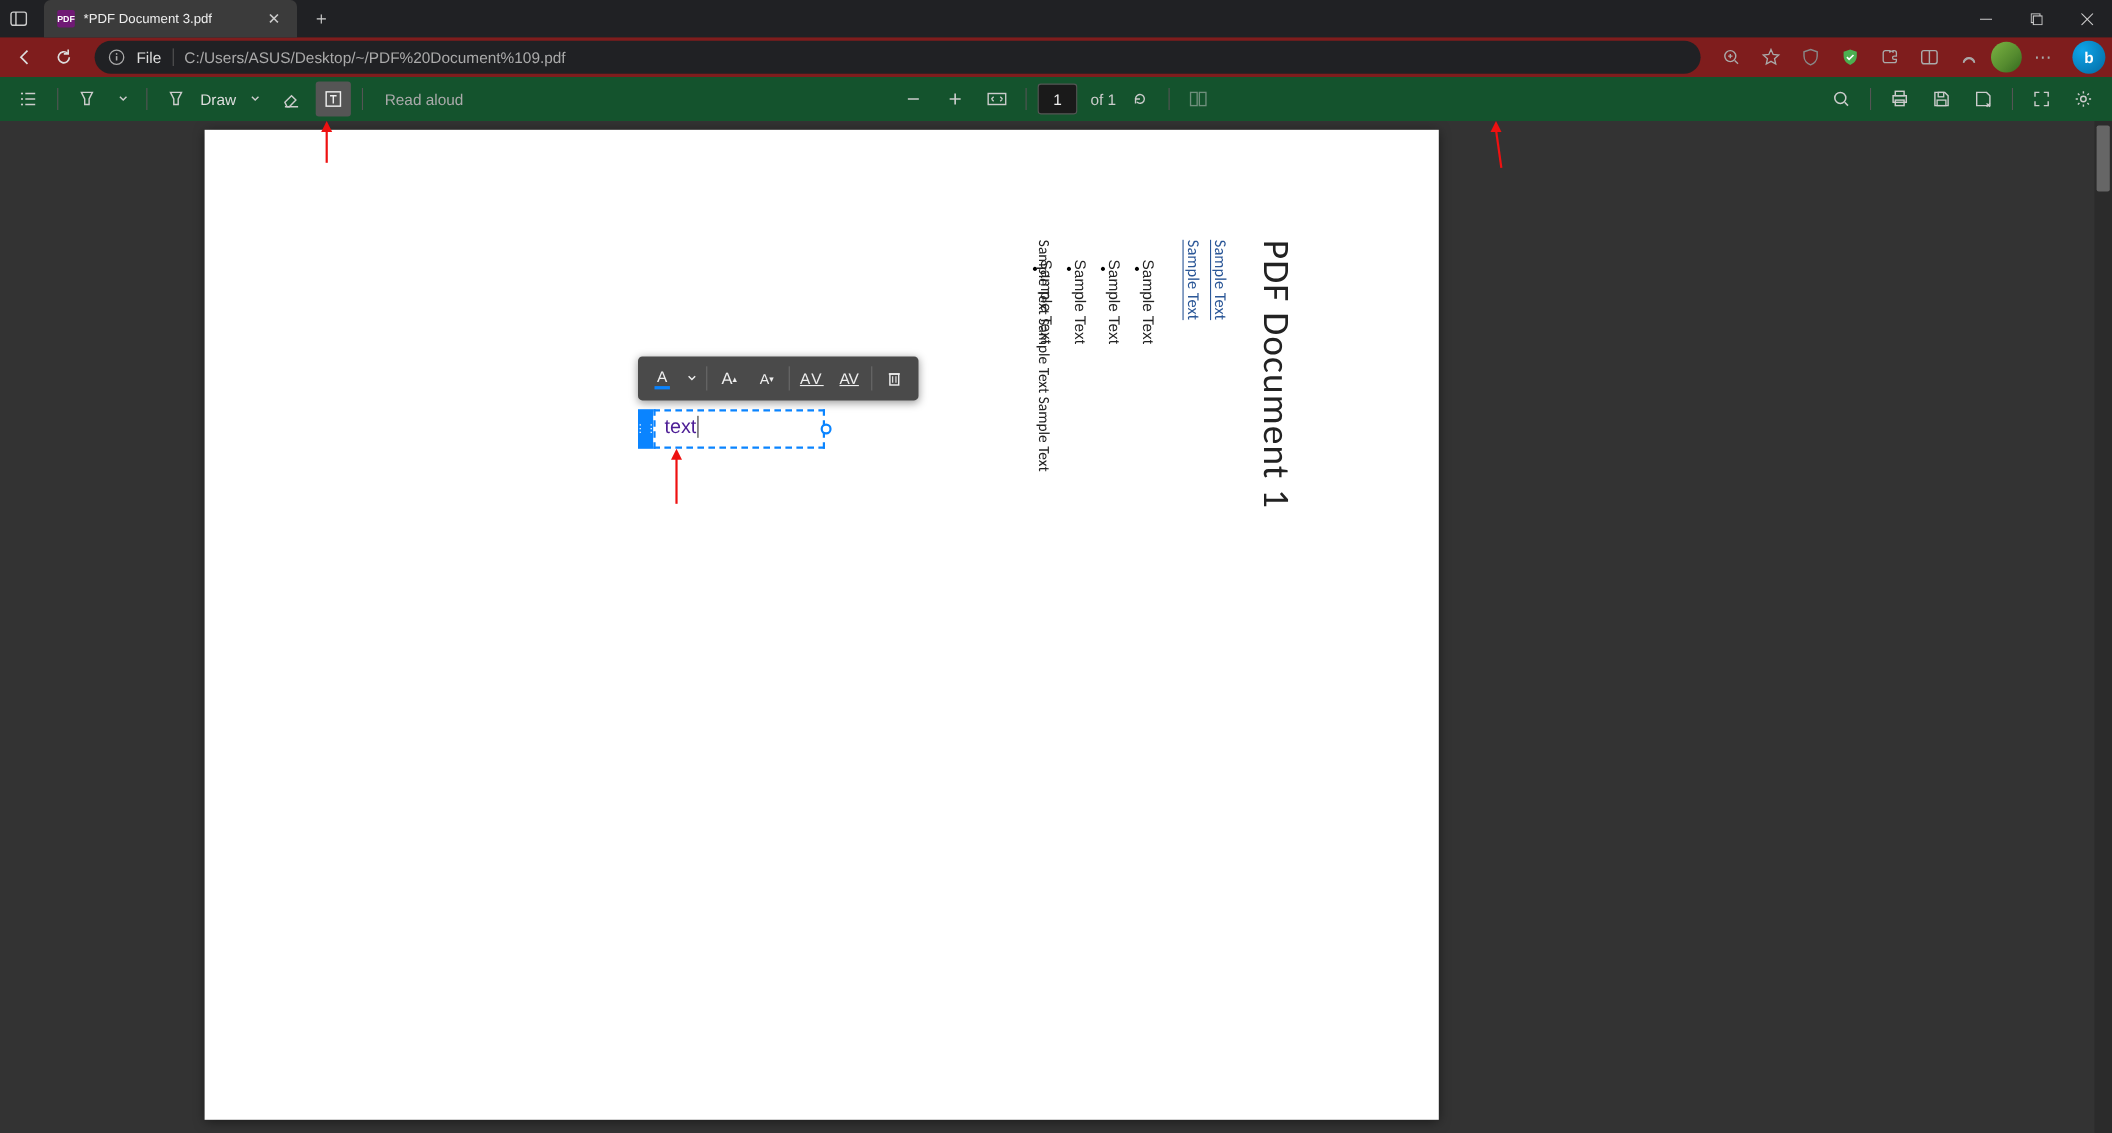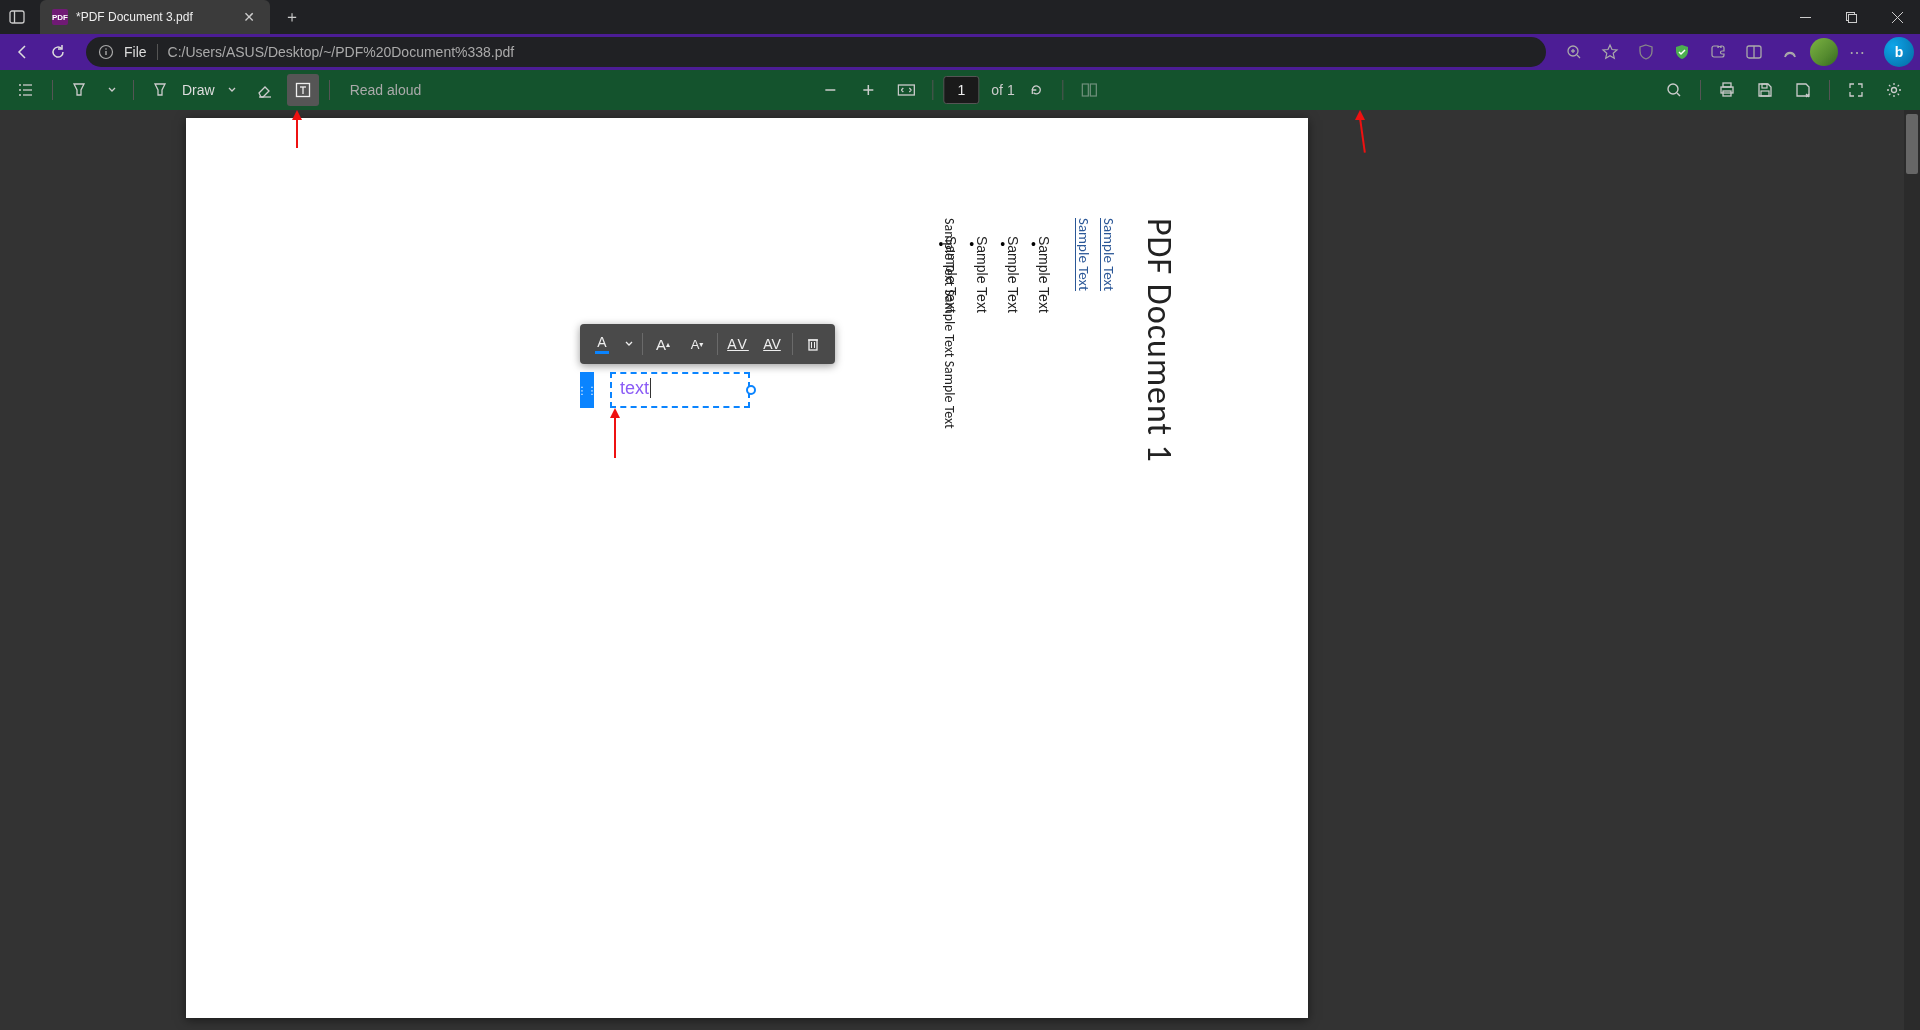--- a/index.html
+++ b/index.html
@@ -11,21 +11,21 @@
 .tab { height:34px; background:#3b3b3b; display:flex; align-items:center; padding:0 12px; gap:8px; border-radius:6px 6px 0 0; margin-left:6px; min-width:230px; }
 .tab .favicon { width:16px; height:16px; background:#701a75; border-radius:2px; display:flex; align-items:center; justify-content:center; color:#fff; font-size:8px; font-weight:bold; }
 .tab .tab-title { color:#eee; font-size:12px; flex:1; white-space:nowrap; overflow:hidden; text-overflow:ellipsis; }
 .tab .close { color:#ccc; font-size:14px; width:18px; height:18px; display:flex; align-items:center; justify-content:center; border-radius:3px; }
 .newtab { width:28px; height:28px; display:flex; align-items:center; justify-content:center; color:#ccc; font-size:16px; margin-left:8px; }
 .winctrls { margin-left:auto; display:flex; }
 .winbtn { width:46px; height:34px; display:flex; align-items:center; justify-content:center; color:#ccc; }
 .winbtn svg { width:11px; height:11px; }
 
 
-.addrbar { height:36px; background:#4c1d95; display:flex; align-items:center; padding:0 6px; gap:4px; }
+.addrbar { height:36px; background:#7f1d1d; display:flex; align-items:center; padding:0 6px; gap:4px; }
 .navbtn { width:32px; height:32px; display:flex; align-items:center; justify-content:center; color:#888; border-radius:4px; }
 .navbtn.enabled { color:#ddd; }
 .url-area { flex:1; height:30px; background:#202124; border-radius:15px; display:flex; align-items:center; padding:0 12px; gap:10px; margin:0 8px; }
 .url-info-icon { color:#aaa; display:flex; align-items:center; }
 .url-scheme { color:#ddd; font-size:14px; }
 .url-sep { width:1px; height:16px; background:#555; }
 .url-path { color:#aaa; font-size:14px; }
 .addr-icon { width:32px; height:32px; display:flex; align-items:center; justify-content:center; color:#aaa; }
 .addr-icon.green { color:#4caf50; }
 .avatar { width:28px; height:28px; border-radius:50%; background:linear-gradient(135deg,#7cb342 0%,#558b2f 60%,#33691e 100%); }
@@ -62,21 +62,21 @@
 
 .anno-toolbar { position:absolute; left:580px; top:214px; height:40px; background:#4a4a4a; border-radius:4px; display:flex; align-items:center; padding:0 6px; gap:2px; box-shadow:0 2px 8px rgba(0,0,0,0.4); }
 .anno-btn { width:32px; height:32px; display:flex; align-items:center; justify-content:center; color:#eee; font-size:14px; }
 .anno-sep { width:1px; height:22px; background:#6a6a6a; margin:0 2px; }
 .color-chip { display:flex; flex-direction:column; align-items:center; }
 .color-a { color:#eee; font-size:14px; }
 .color-bar { width:14px; height:3px; background:#0a84ff; margin-top:1px; }
 
 .textbox-wrap { position:absolute; left:580px; top:262px; width:170px; height:36px; }
 .textbox-handle { position:absolute; left:0; top:0; width:14px; height:36px; background:#0a84ff; display:flex; align-items:center; justify-content:center; color:#fff; font-size:10px; }
-.textbox { position:absolute; left:30px; top:0; right:0; height:36px; border:2px dashed #0a84ff; background:#fff; padding:4px 8px; color:#8b5cf6; font-size:18px; }
+.textbox { position:absolute; left:14px; top:0; right:0; height:36px; border:2px dashed #0a84ff; background:#fff; padding:4px 8px; color:#4c1d95; font-size:18px; }
 .resize-handle { position:absolute; right:-6px; top:50%; transform:translateY(-50%); width:10px; height:10px; border:2px solid #0a84ff; background:#fff; border-radius:50%; }
 
 
 .arrow { position:absolute; }
 .arrow .stem { position:absolute; background:#e11; }
 .arrow .head { position:absolute; width:0; height:0; }
 
 
 .vscroll { position:absolute; right:0; top:0; width:16px; height:100%; background:#2b2b2b; }
 .vscroll-thumb { position:absolute; right:2px; top:4px; width:12px; height:60px; background:#666; border-radius:2px; }
@@ -135,21 +135,21 @@
   <div class="url-area">
     <span class="url-info-icon">
         <svg width="16" height="16" viewBox="0 0 16 16">
           <circle cx="8" cy="8" r="6.5" fill="none" stroke="#aaa" stroke-width="1.2"></circle>
           <circle cx="8" cy="5" r="0.8" fill="#aaa"></circle>
           <rect x="7.3" y="7" width="1.4" height="4" fill="#aaa"></rect>
         </svg>
       </span>
     <span class="url-scheme">File</span>
     <span class="url-sep"></span>
-    <span class="url-path">C:/Users/ASUS/Desktop/~/PDF%20Document%338.pdf</span>
+    <span class="url-path">C:/Users/ASUS/Desktop/~/PDF%20Document%109.pdf</span>
   </div>
   <div class="addr-icon">
       <svg width="18" height="18" viewBox="0 0 18 18">
         <circle cx="8" cy="8" r="5" fill="none" stroke="#aaa" stroke-width="1.3"></circle>
         <line x1="12" y1="12" x2="15" y2="15" stroke="#aaa" stroke-width="1.3"></line>
         <line x1="6" y1="8" x2="10" y2="8" stroke="#aaa" stroke-width="1.3"></line>
         <line x1="8" y1="6" x2="8" y2="10" stroke="#aaa" stroke-width="1.3"></line>
       </svg>
     </div>
   <div class="addr-icon">

